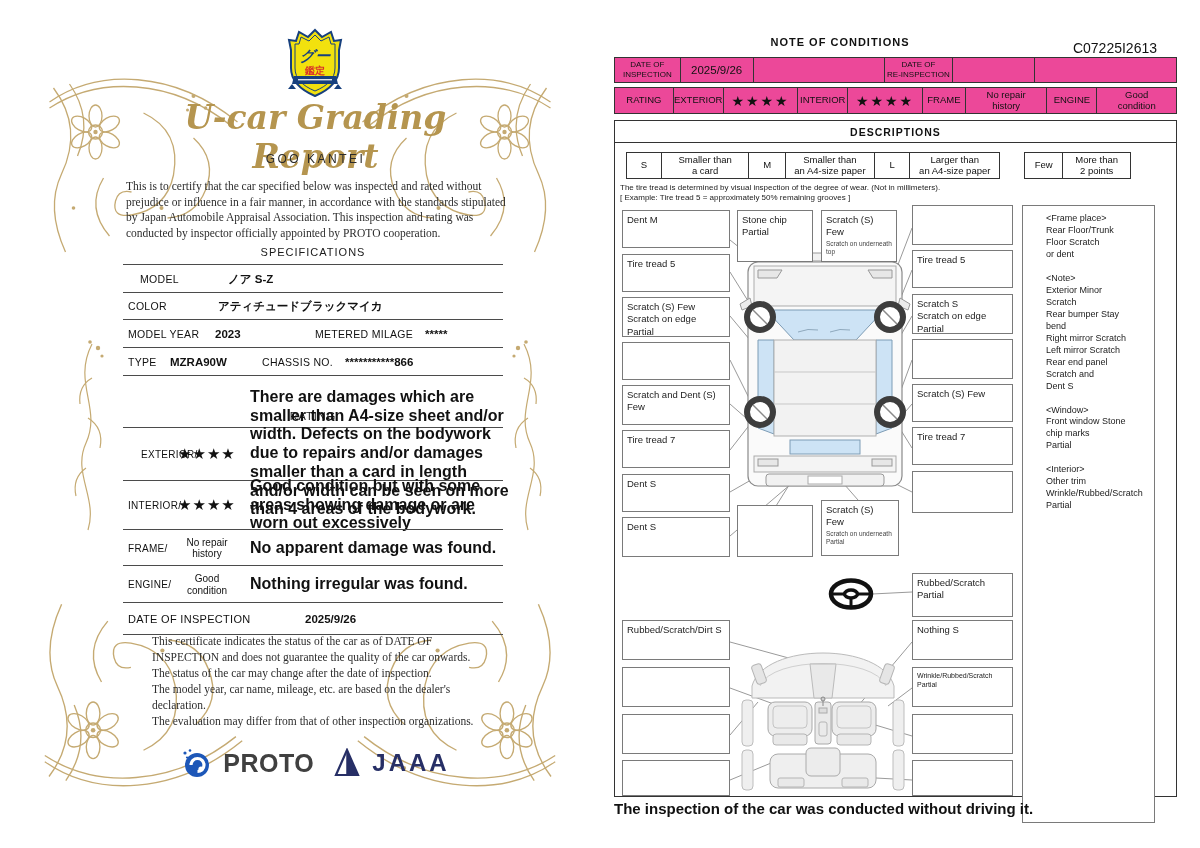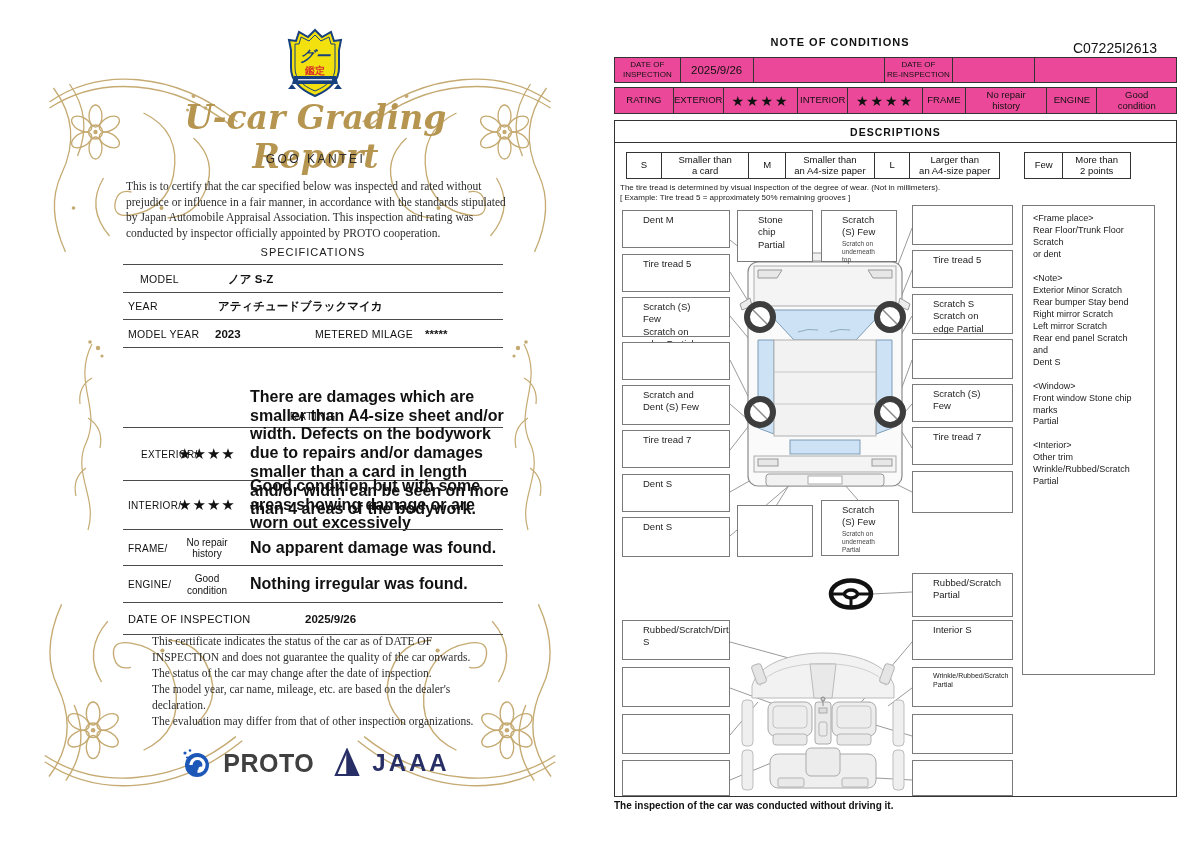--- a/index.html
+++ b/index.html
@@ -42,27 +42,27 @@
   .starcell{font-size:14px;letter-spacing:2px;color:#111;}
   .val9{font-size:9.5px;line-height:1.15;color:#111;}
   .desc-box{position:absolute;left:614px;top:120px;width:563px;height:677px;border:1.2px solid #333;box-sizing:border-box;}
   .desc-head{height:21px;border-bottom:1.2px solid #333;display:flex;align-items:center;justify-content:center;
     font-size:10.5px;font-weight:600;letter-spacing:1px;color:#111;}
   .legend{position:absolute;display:flex;border:1.2px solid #333;box-sizing:border-box;height:27px;background:#fff;}
   .legend .cell{border-right:1px solid #333;box-sizing:border-box;display:flex;align-items:center;justify-content:center;
     text-align:center;white-space:pre-line;font-size:9.5px;line-height:1.15;color:#111;}
   .legend .cell:last-child{border-right:none;}
   .tnote{position:absolute;left:620px;font-size:8px;color:#222;}
-  .abox{position:absolute;border:1px solid #7a7a7a;background:#fff;box-sizing:border-box;padding:3px 20px;}
+  .abox{position:absolute;border:1px solid #7a7a7a;background:#fff;box-sizing:border-box;padding:3px 4px;}
   .abox .t{display:block;font-size:9.5px;line-height:1.3;color:#222;white-space:pre-line;}
   .abox .t.small{font-size:7px;}
   .abox .sub{display:block;font-size:6.5px;line-height:1.25;color:#444;margin-top:1px;white-space:pre-line;}
-  .notes-panel{position:absolute;left:1022px;top:205px;width:133px;height:470px;border:1px solid #7a7a7a;
-    box-sizing:border-box;padding:7px 10px;font-size:9px;line-height:1.33;color:#222;white-space:pre-line;background:#fff;}
-  .footer-note{position:absolute;left:614px;top:800px;width:500px;font-size:10px;font-weight:700;color:#111;}
+  .notes-panel{position:absolute;left:1022px;top:205px;width:133px;height:618px;border:1px solid #7a7a7a;
+    box-sizing:border-box;padding:7px 23px;font-size:9px;line-height:1.33;color:#222;white-space:pre-line;background:#fff;}
+  .footer-note{position:absolute;left:614px;top:800px;width:500px;font-size:15px;font-weight:700;color:#111;}
   svg{display:block;}
 </style>
 </head>
 <body>
 
 <div class="canvas">
 
   <svg class="abs" style="left:36px;top:58px" width="215" height="200" viewBox="0 0 200 200">
     <g fill="none" stroke="#c5aa72" stroke-width="1.3">
       <path d="M6,44 C55,10 130,12 194,64"></path>
@@ -202,28 +202,34 @@
 conducted by inspector officially appointed by PROTO cooperation.</div>
 
   <div class="sec-head" style="top:246px">SPECIFICATIONS</div>
 
   <div class="spec-table" style="top:264px">
     <div class="srow" style="height:27px">
       <span class="sl" style="left:17px">MODEL</span>
       <span class="sv" style="left:105px">ノア S-Z</span>
     </div>
     <div class="srow" style="height:26px">
-      <span class="sl" style="left:5px">YEAR</span>
+      <span class="sl" style="left:5px">COLOR</span>
       <span class="sv" style="left:95px">アティチュードブラックマイカ</span>
     </div>
     <div class="srow" style="height:27px">
       <span class="sl" style="left:5px">MODEL YEAR</span>
       <span class="sv" style="left:92px">2023</span>
       <span class="sl" style="left:192px">METERED MILAGE</span>
       <span class="sv" style="left:302px">*****</span>
+    </div>
+    <div class="srow" style="height:27px">
+      <span class="sl" style="left:5px">TYPE</span>
+      <span class="sv" style="left:47px">MZRA90W</span>
+      <span class="sl" style="left:139px">CHASSIS NO.</span>
+      <span class="sv" style="left:222px">***********866</span>
     </div>
   </div>
 
   <div class="sec-head" style="top:410px">RATING</div>
 
   <div class="rating-table" style="top:427px">
     <div class="rrow" style="height:52px">
       <span class="sl" style="left:18px;font-size:10px">EXTERIOR/</span>
       <span class="stars-l">★★★★</span>
       <span class="rdesc">There are damages which are smaller than A4-size sheet and/or width. Defects on the bodywork due to repairs and/or damages smaller than a card in length and/or width can be seen on more than 4 areas of the bodywork.</span>
@@ -544,21 +550,21 @@
     <span class="t"></span>
     </div>
   <div class="abox" style="left:622px;top:714px;width:108px;height:40px">
     <span class="t"></span>
     </div>
   <div class="abox" style="left:622px;top:760px;width:108px;height:36px">
     <span class="t"></span>
     </div>
 
   <div class="abox" style="left:912px;top:620px;width:101px;height:40px">
-    <span class="t">Interior S</span>
+    <span class="t">Nothing S</span>
     </div>
   <div class="abox" style="left:912px;top:667px;width:101px;height:40px">
     <span class="t small">Wrinkle/Rubbed/Scratch Partial</span>
     </div>
   <div class="abox" style="left:912px;top:714px;width:101px;height:40px">
     <span class="t"></span>
     </div>
   <div class="abox" style="left:912px;top:760px;width:101px;height:36px">
     <span class="t"></span>
     </div>

